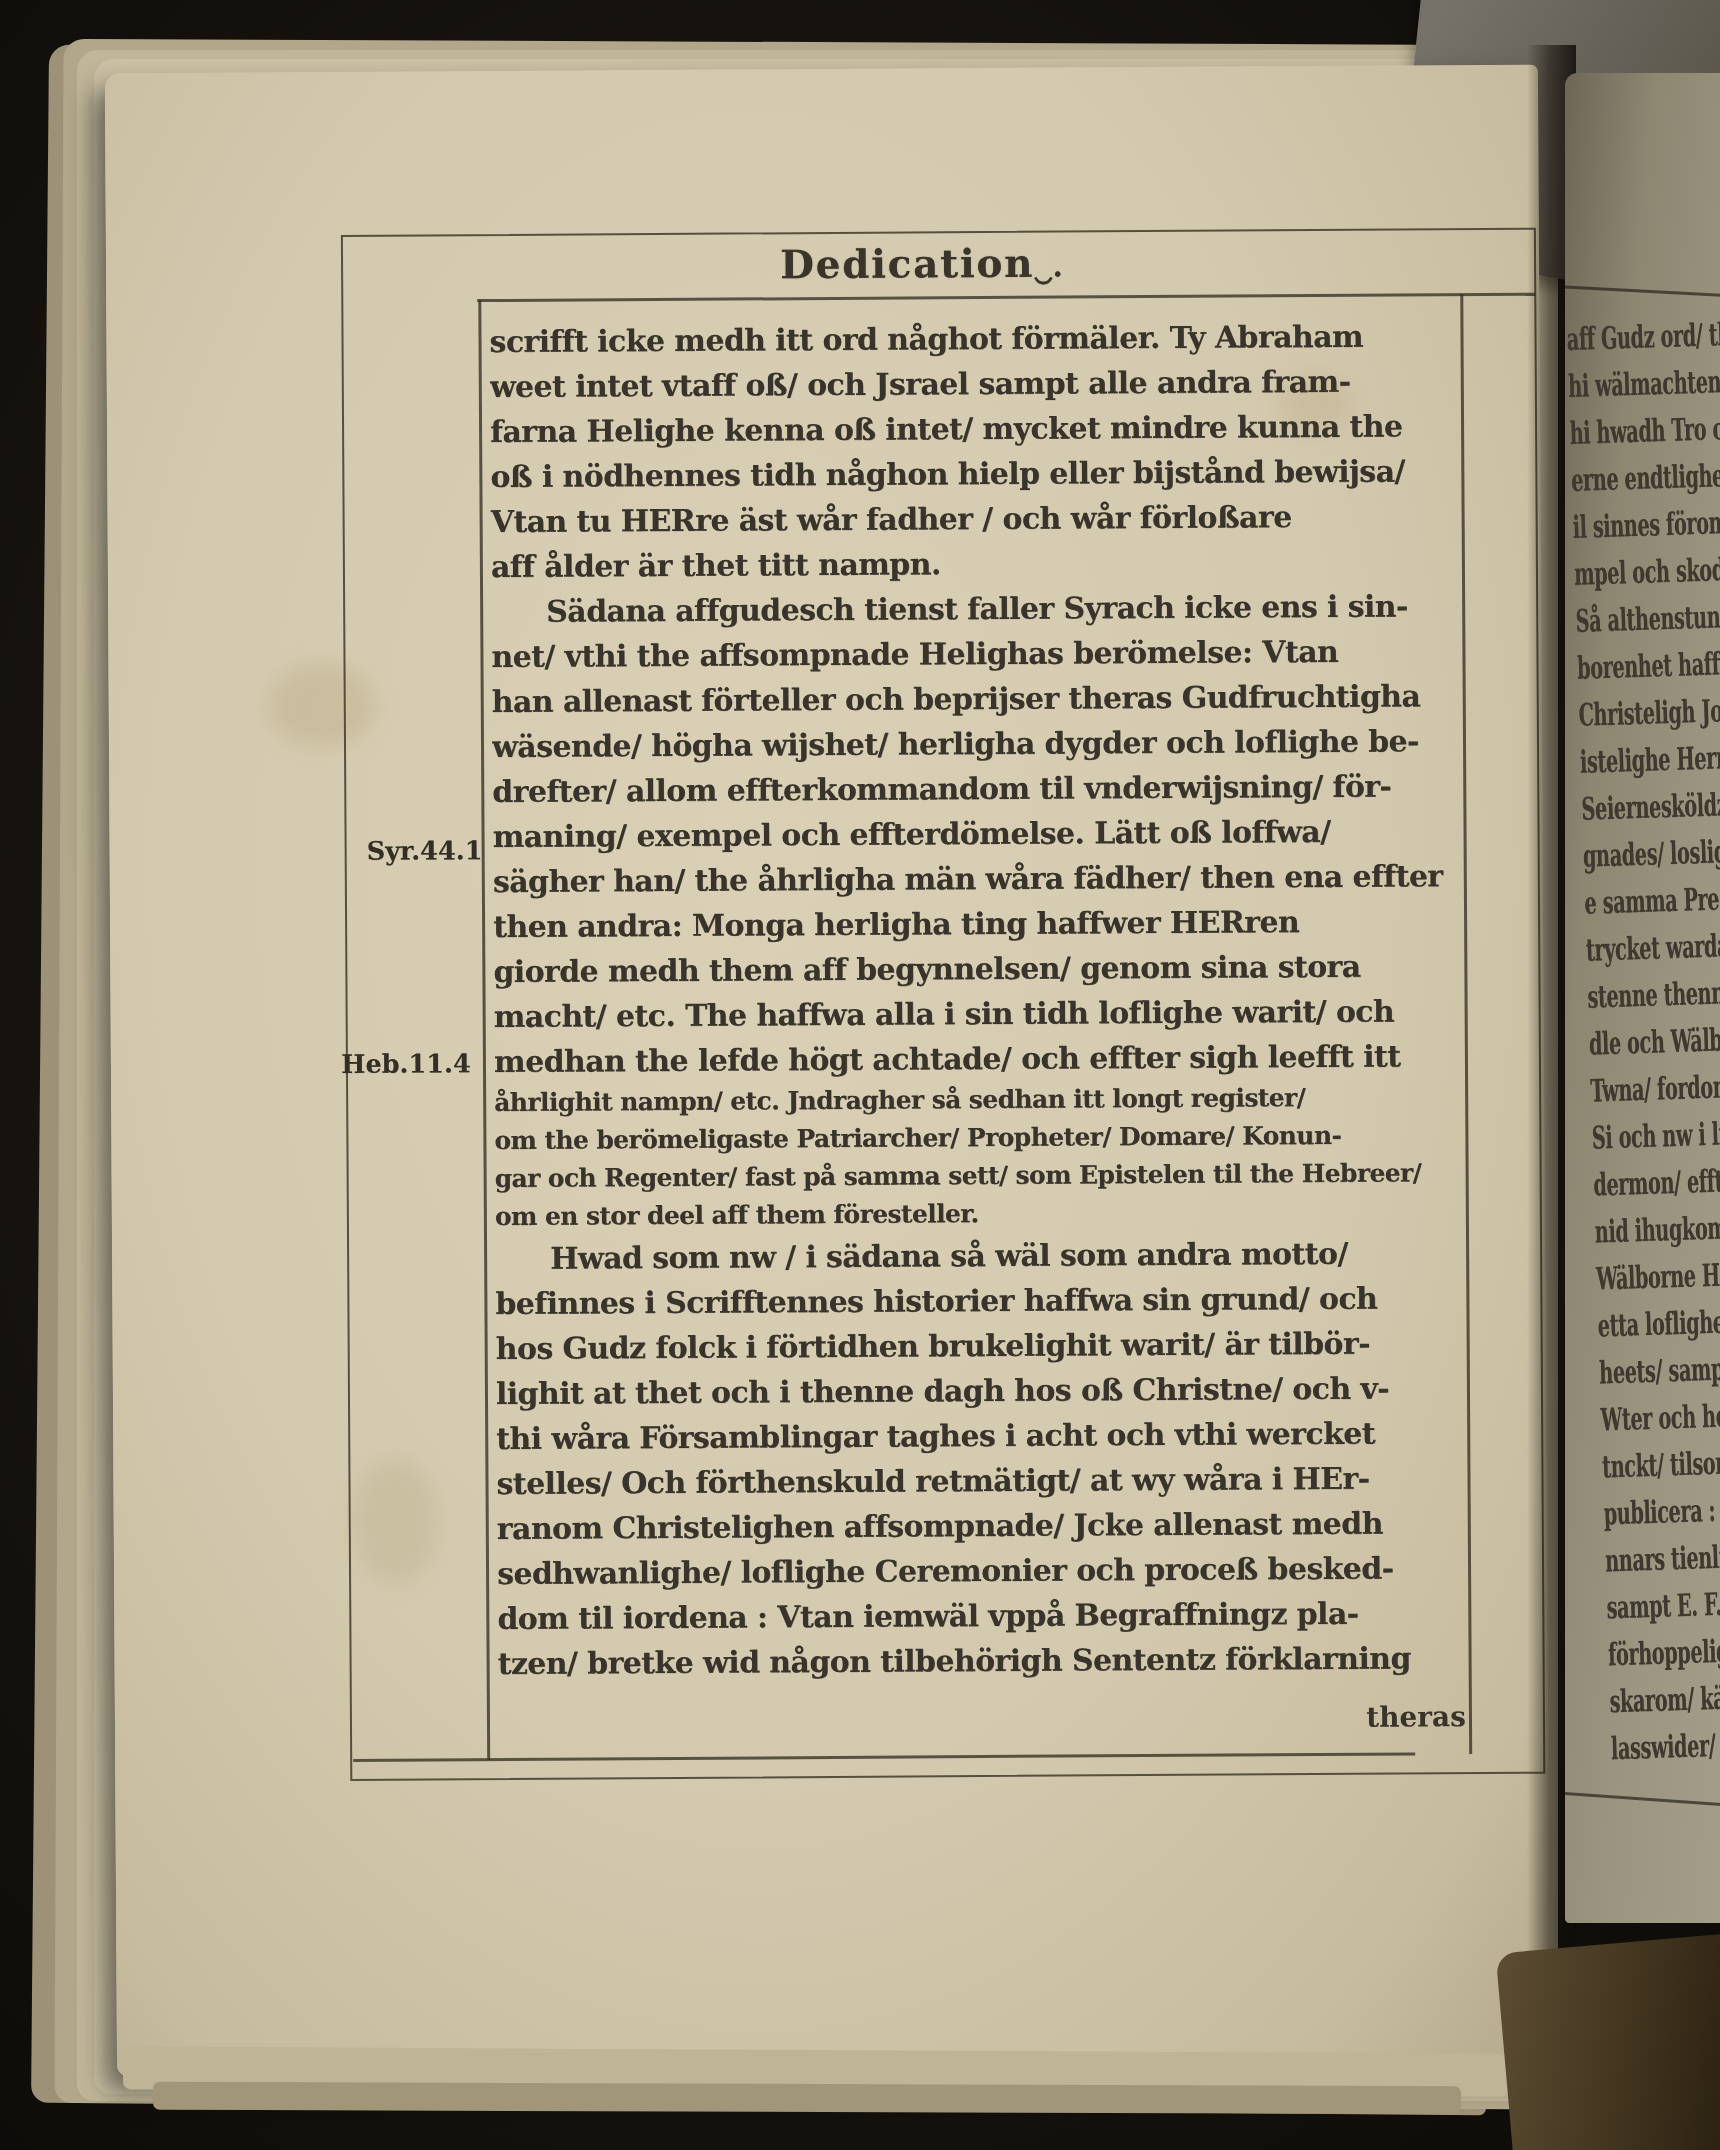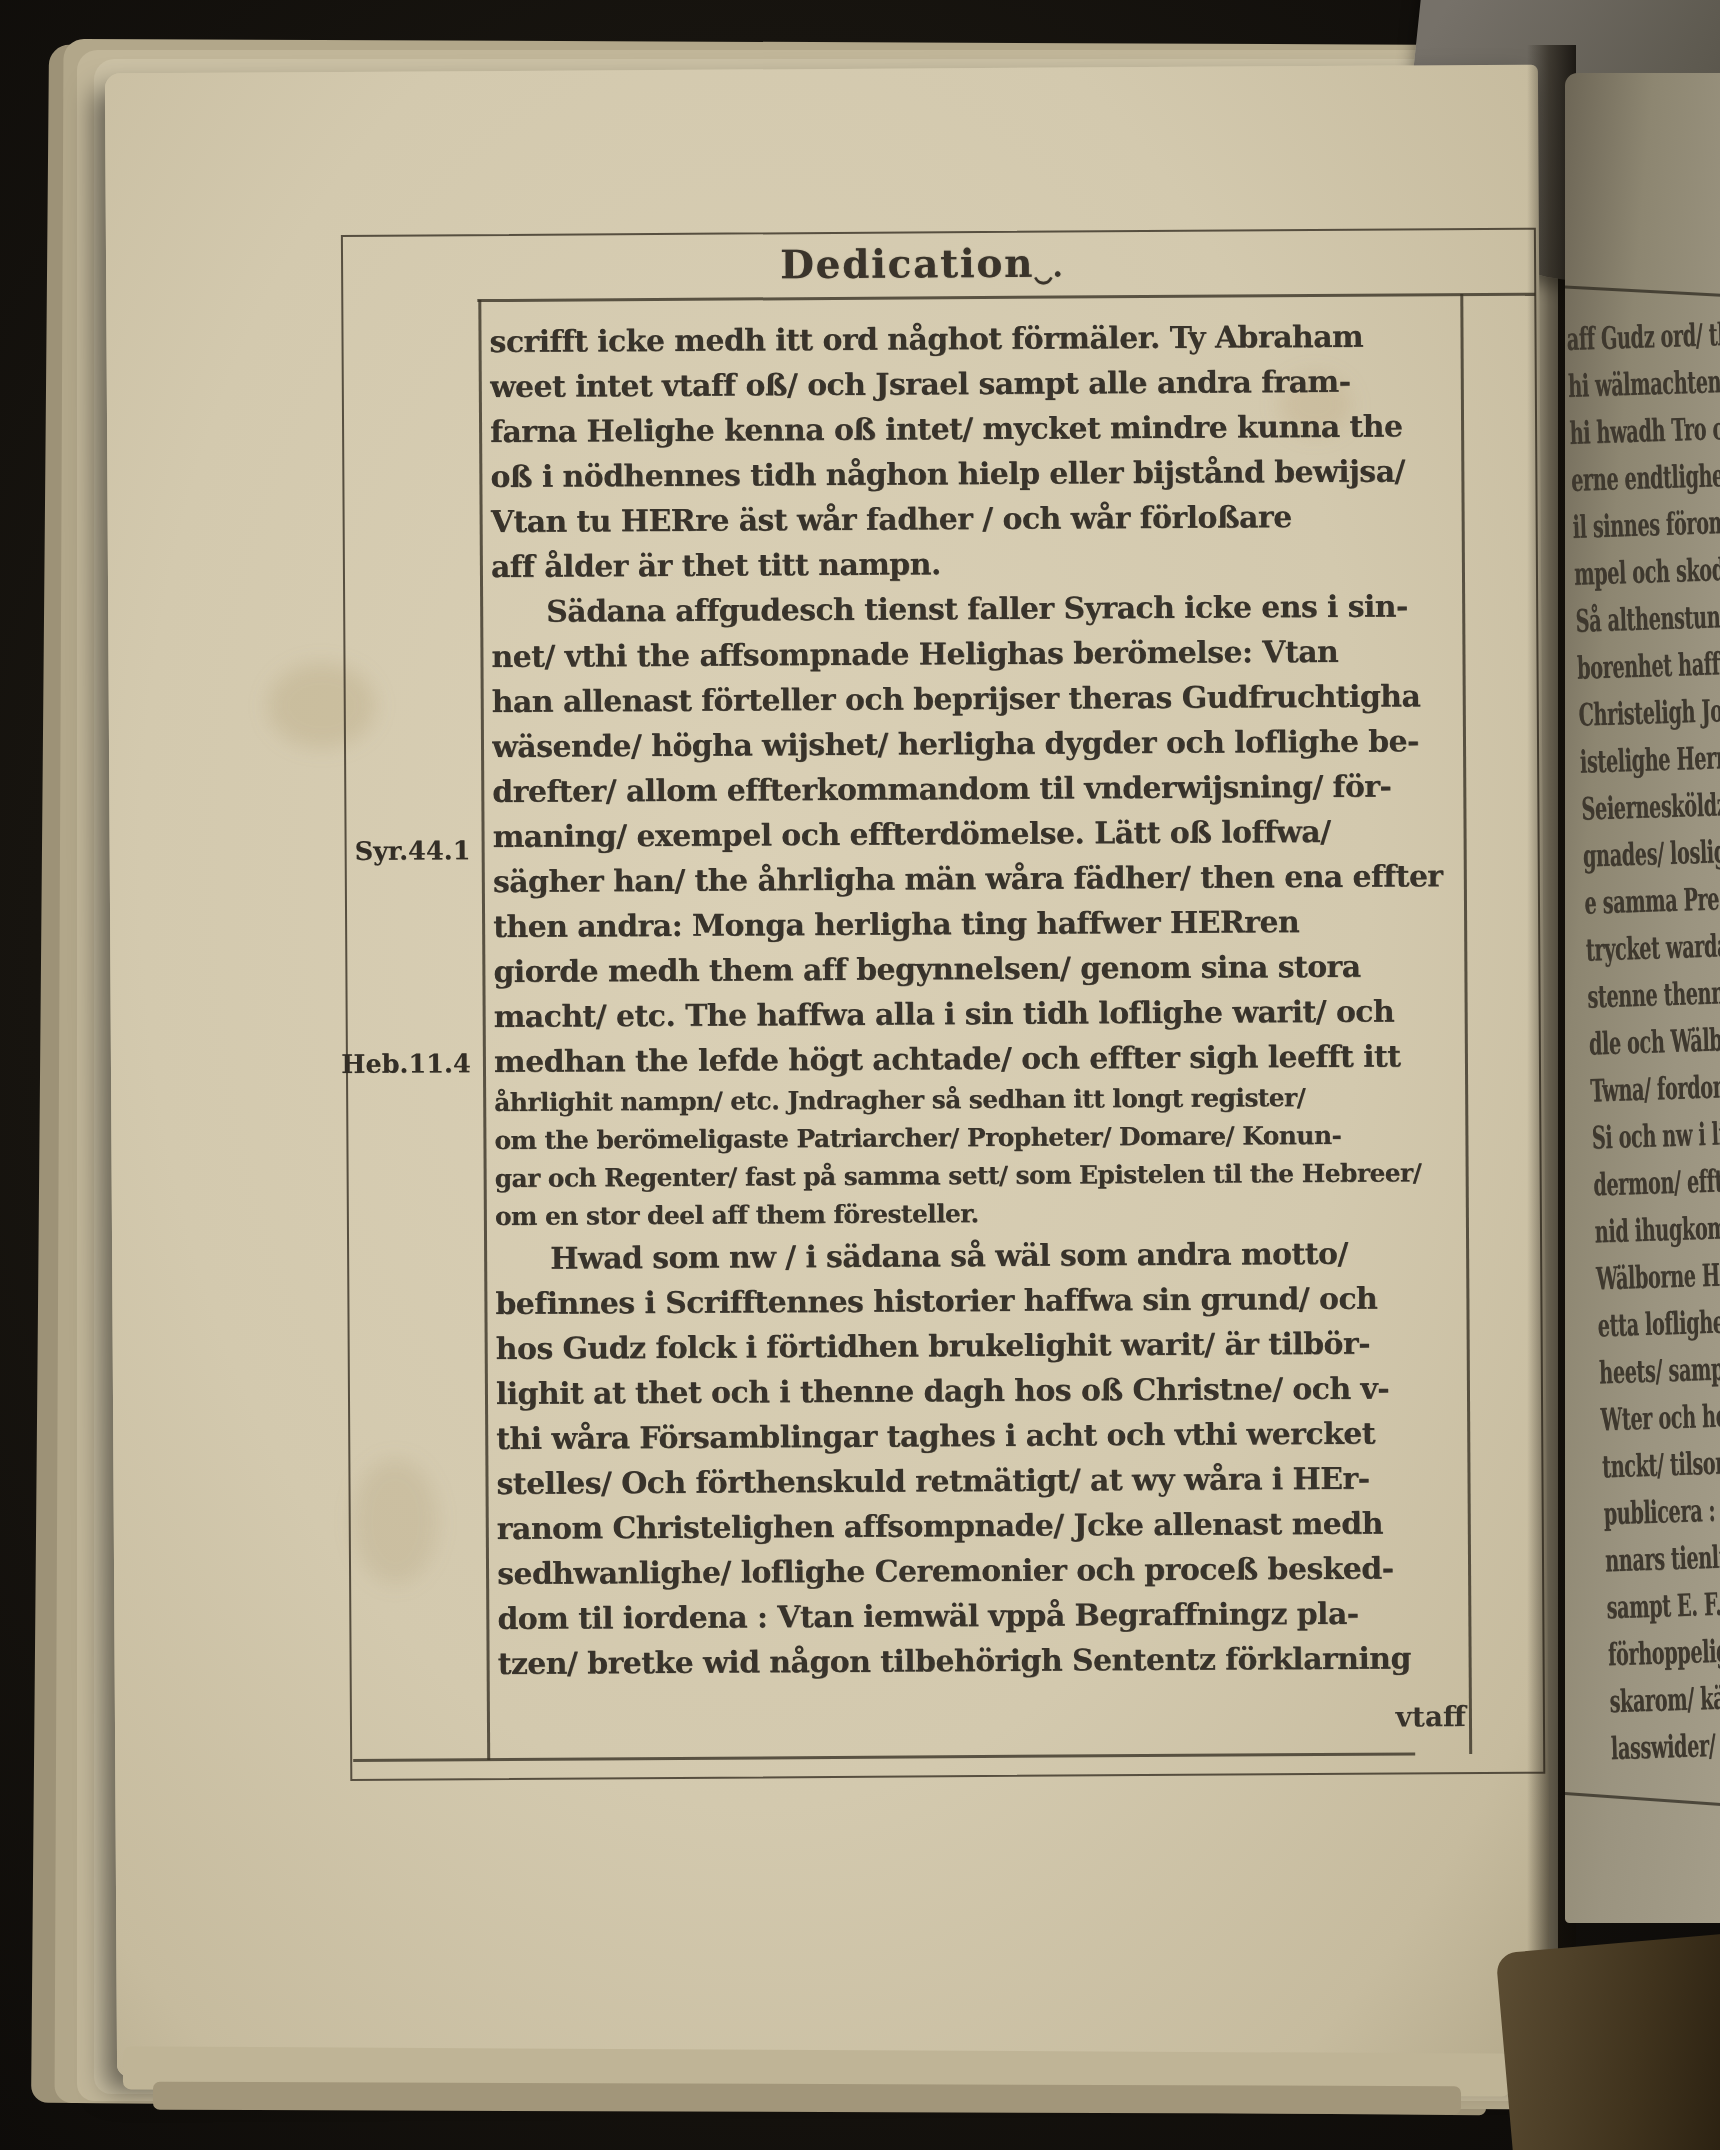--- a/index.html
+++ b/index.html
@@ -32,21 +32,21 @@
     color:#3a342b;font-weight:bold;text-shadow:0 0 1.1px rgba(50,44,34,.5);}
   .hdr .flo{font-size:30px;letter-spacing:0;}
   
   .textcol{left:146px;top:83px;width:976px;color:#38332b;}
   .tline{white-space:nowrap;overflow:hidden;font-weight:bold;font-size:30px;line-height:45px;
     letter-spacing:-0.6px;text-shadow:0.3px 0.3px 0.6px rgba(50,44,35,.45);}
   .para.ind .tline:first-child{text-indent:55px;}
   .para.small .tline{font-size:25px;line-height:38px;}
   .mnote{font-size:25.6px;font-weight:bold;color:#332e26;white-space:nowrap;
     text-shadow:0.3px 0.3px 0.6px rgba(45,40,32,.4);}
-  .mnote1{left:8px;top:599px;}
+  .mnote1{left:20px;top:599px;}
   .mnote2{left:-6.8px;top:812px;}
   .catch{right:77px;top:1470px;font-size:28px;font-weight:bold;color:#38332b;}
   
   .gutter{left:1527px;top:45px;width:49px;height:2047px;
     background:linear-gradient(90deg, rgba(20,16,10,0) 0%, rgba(25,20,12,.55) 45%, rgba(15,12,8,.85) 100%);}
   .facing{left:1565px;top:73px;width:156px;height:1850px;overflow:hidden;border-radius:12.5px 0 0 4.5px;
     background:linear-gradient(95deg,#6d6656 0%, #8d8671 28%, #9b9480 62%, #a49d89 100%);}
   .facing-rule{position:absolute;height:3.4px;background:rgba(40,35,27,.7);}
   .frt{left:-5.7px;top:217px;width:182px;transform:rotate(3deg);}
   .frb{left:-5.7px;top:1725px;width:182px;transform:rotate(4deg);}
@@ -126,21 +126,21 @@
           <div class="tline">lighit at thet och i thenne dagh hos oß Christne/ och v-</div>
           <div class="tline">thi wåra Församblingar taghes i acht och vthi wercket</div>
           <div class="tline">stelles/ Och förthenskuld retmätigt/ at wy wåra i HEr-</div>
           <div class="tline">ranom Christelighen affsompnade/ Jcke allenast medh</div>
           <div class="tline">sedhwanlighe/ loflighe Ceremonier och proceß besked-</div>
           <div class="tline">dom til iordena :  Vtan iemwäl vppå Begraffningz pla-</div>
           <div class="tline">tzen/ bretke wid någon tilbehörigh Sententz förklarning</div>
         </div>
     </div>
 
-    <div class="abs catch">vtaff</div>
+    <div class="abs catch">theras</div>
   </div>
 </div>
 
 <div class="abs gutter"></div>
 <div class="abs facing">
   <div class="facing-rule frt"></div>
   <div class="facing-lines">
       <div class="fline">aff Gudz ord/ the</div>
       <div class="fline">hi wälmachten/ o</div>
       <div class="fline">hi hwadh Tro och</div>

